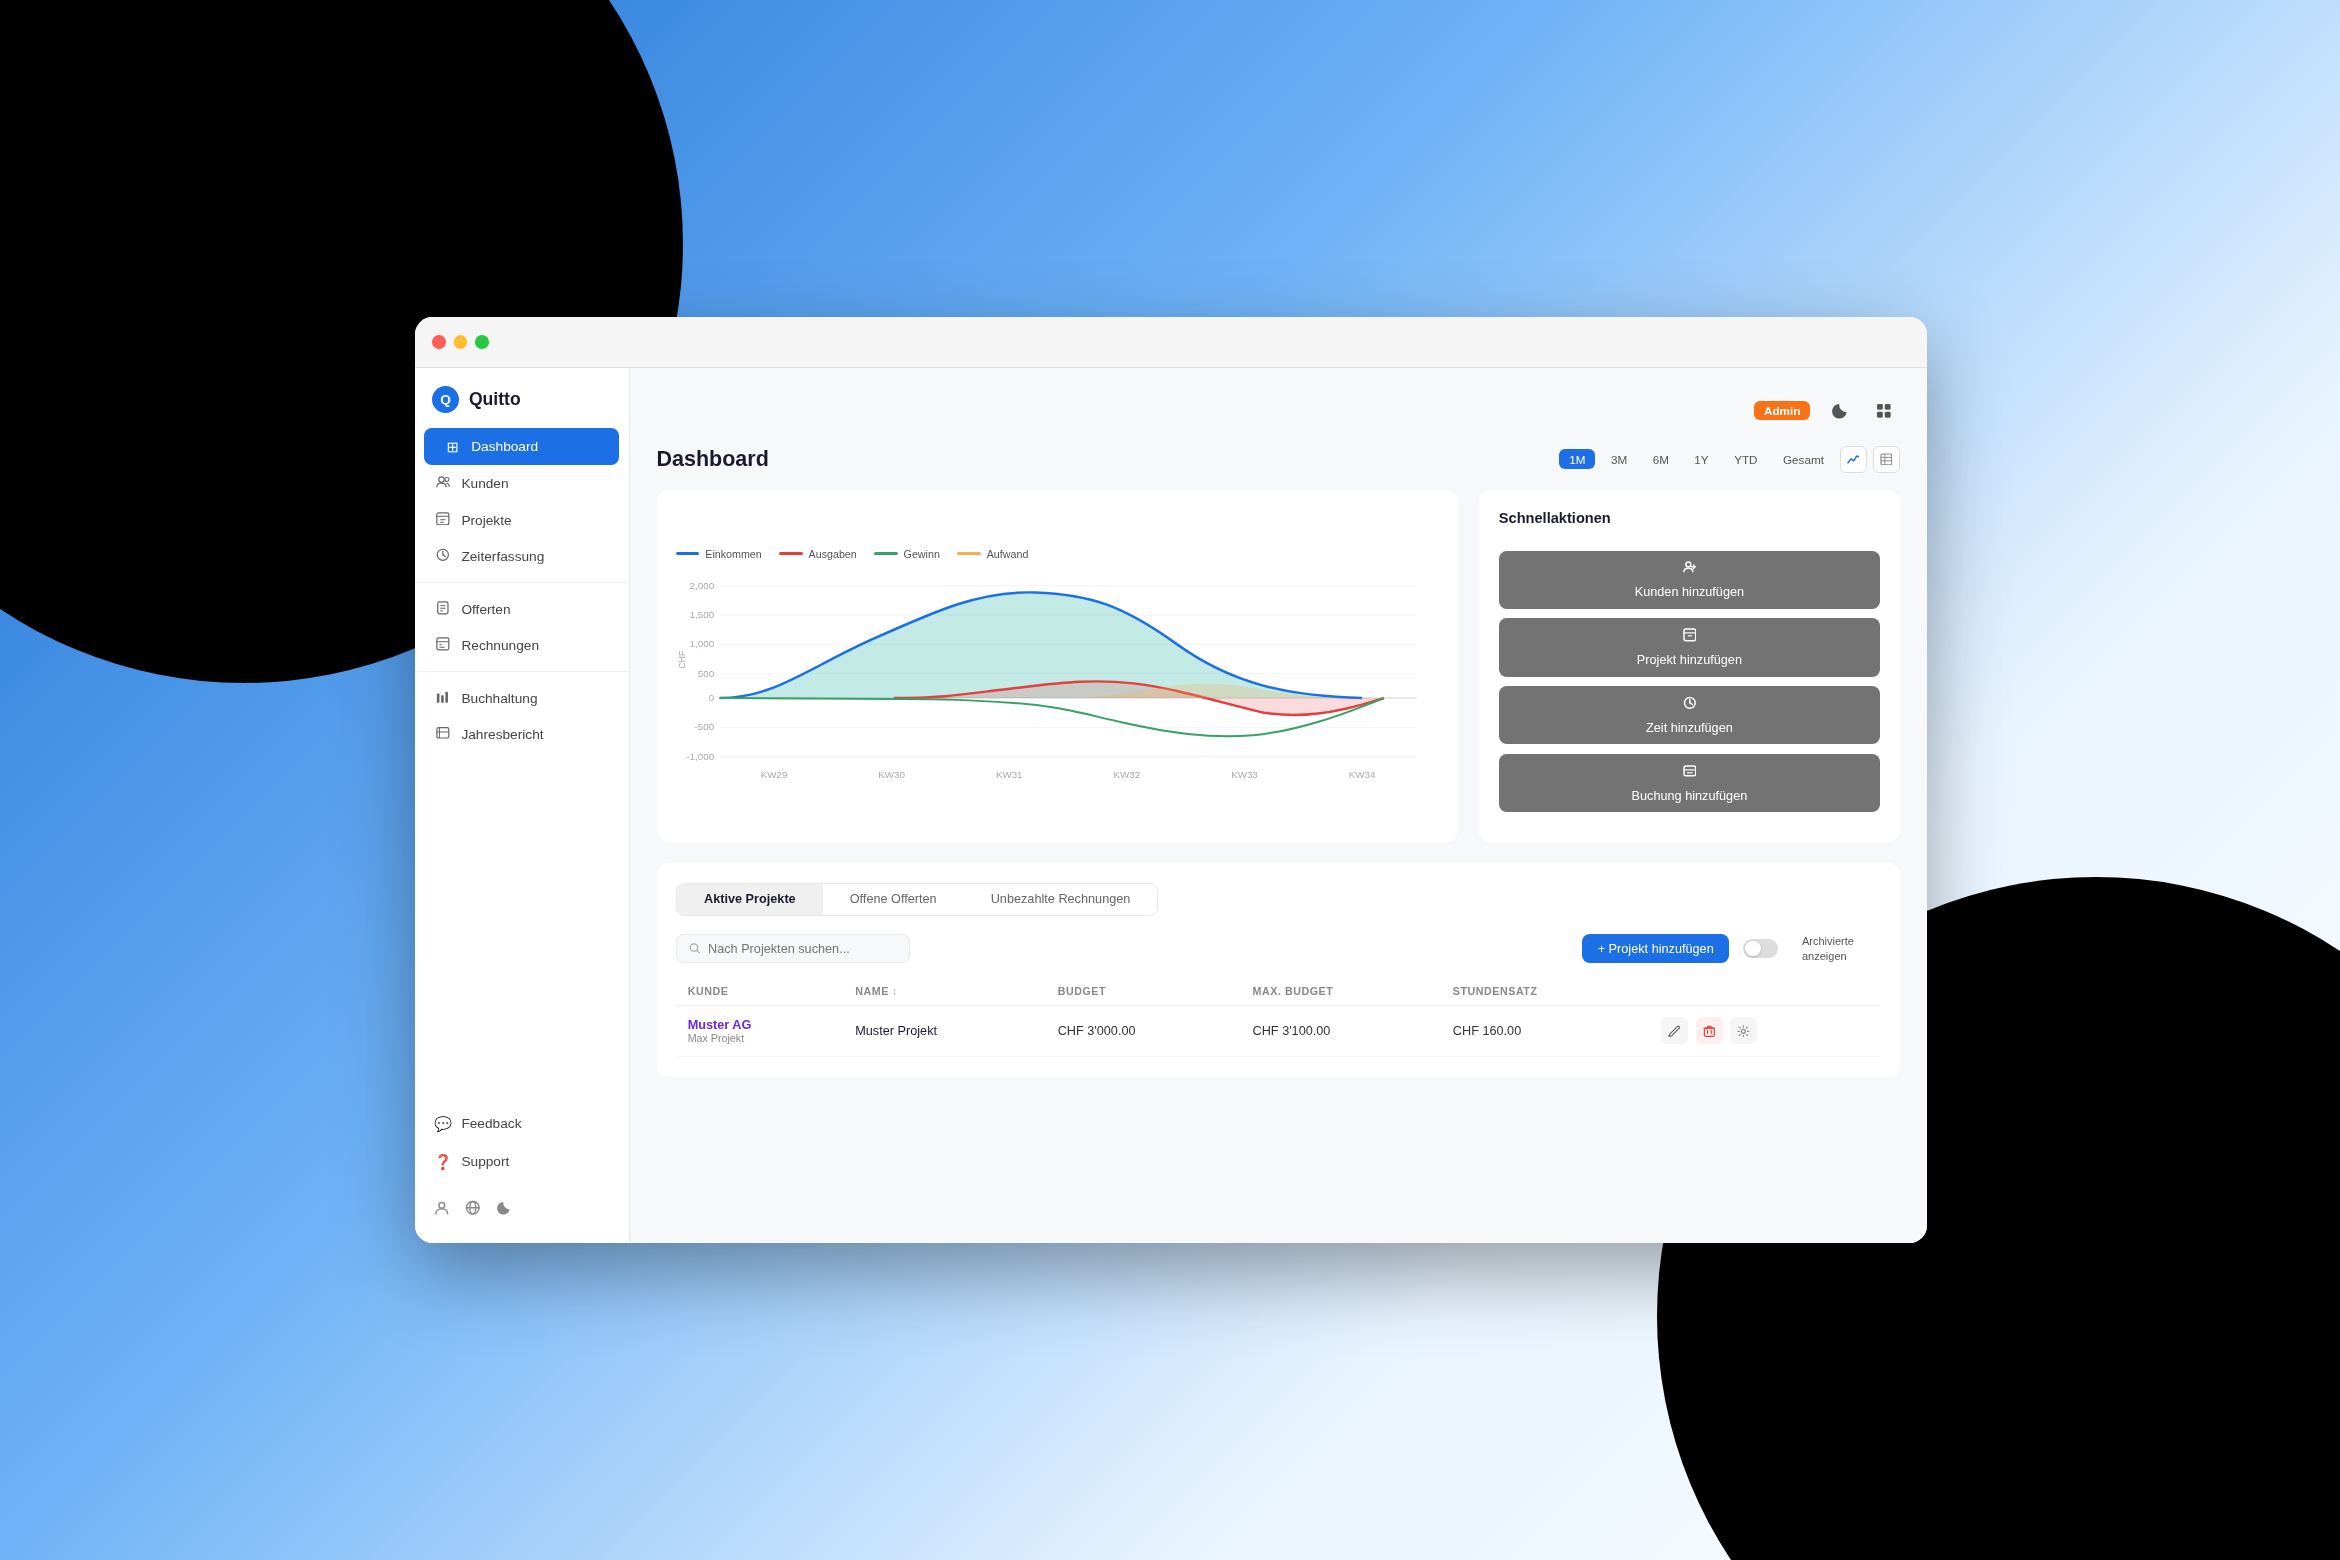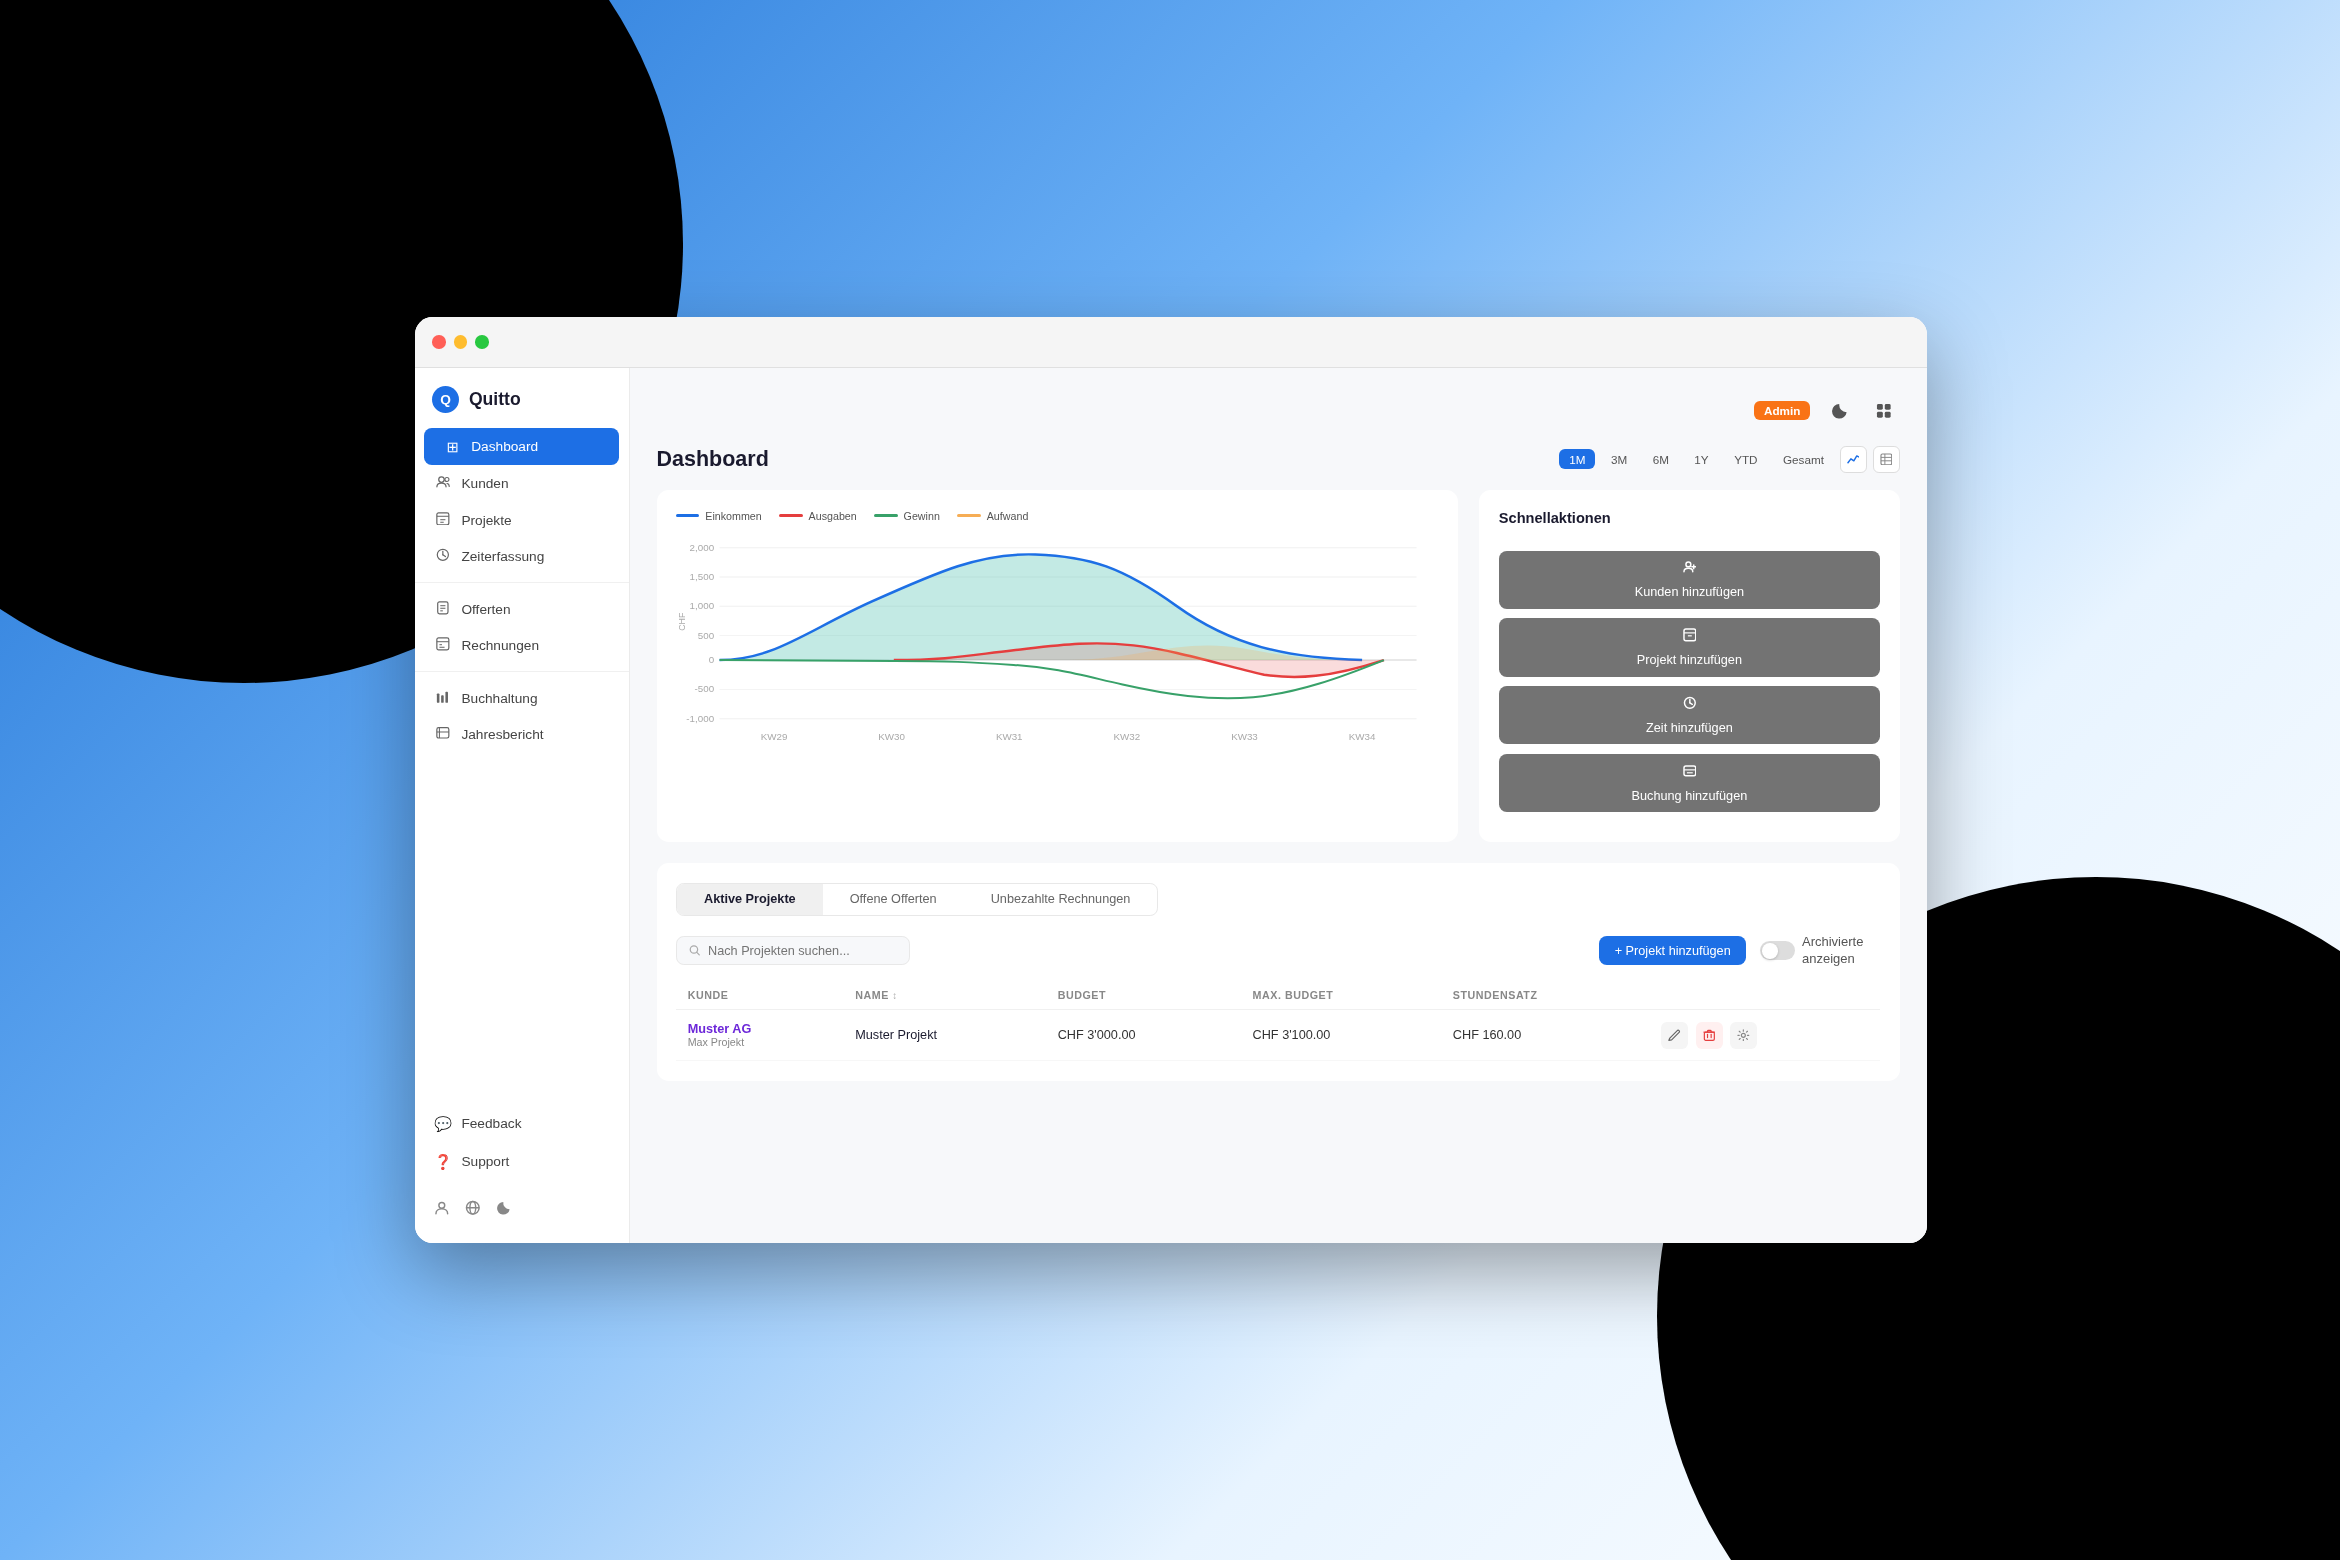--- a/index.html
+++ b/index.html
@@ -259,20 +259,21 @@
       margin-bottom: 9.8px;
       flex-direction: column;
     }
     .quick-btn-icon { font-size: 12.7px; }
     
     .chart-legend {
       display: flex;
       gap: 17.6px;
       margin-bottom: 11.7px;
       flex-wrap: wrap;
+      margin-top: 38px;
     }
     .legend-item {
       display: flex;
       align-items: center;
       gap: 5.9px;
       font-size: 10.7px;
       color: #555;
     }
     .legend-dot {
       width: 23.4px;
@@ -353,22 +354,22 @@
       border: none;
       border-radius: 7.8px;
       padding: 7.8px 15.6px;
       font-size: 12.7px;
       font-weight: 500;
       cursor: pointer;
     }
     .archive-toggle {
       display: flex;
       align-items: center;
-      gap: 7px;
-      font-size: 13px;
+      gap: 24px;
+      font-size: 11px;
       color: #555;
     }
     .toggle-switch {
       width: 35px;
       height: 19.5px;
       background: #ddd;
       border-radius: 9.8px;
       position: relative;
       cursor: pointer;
     }

